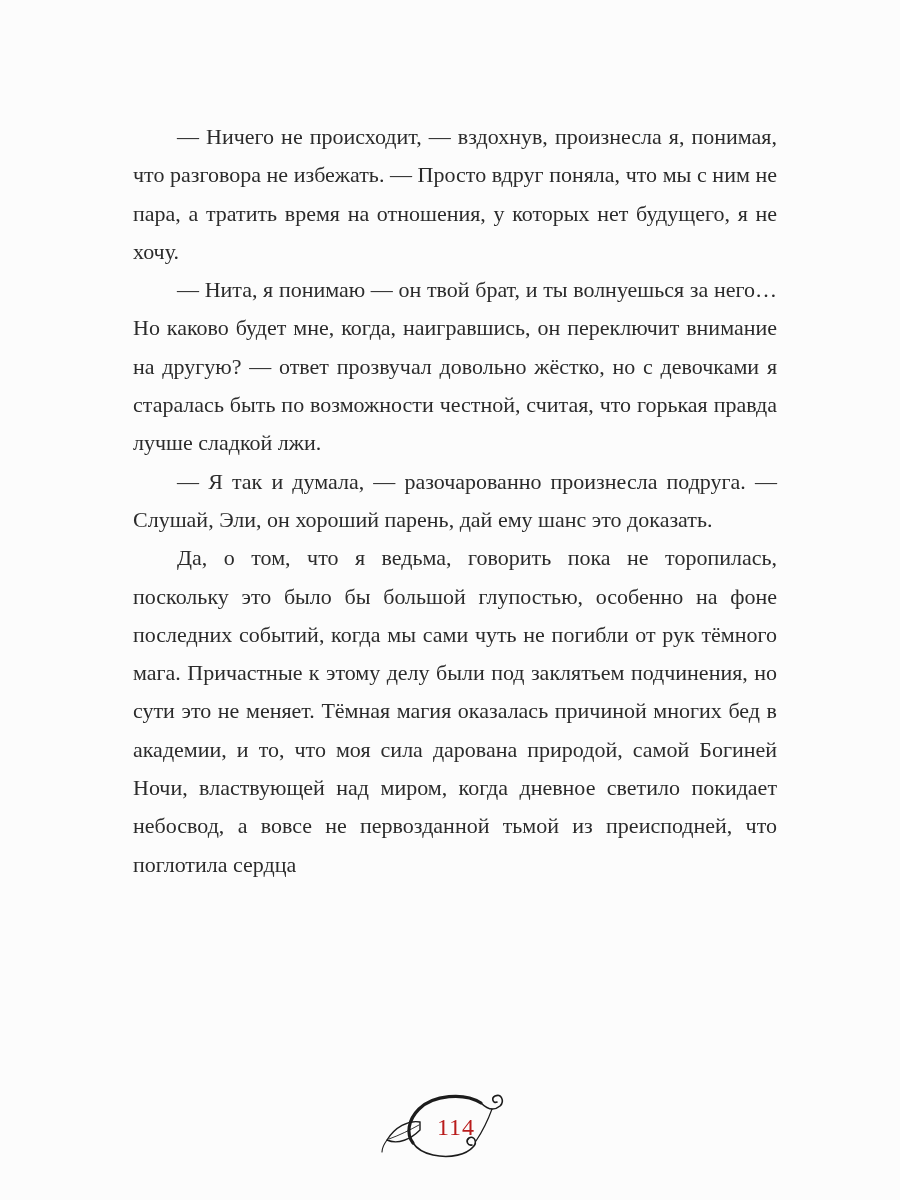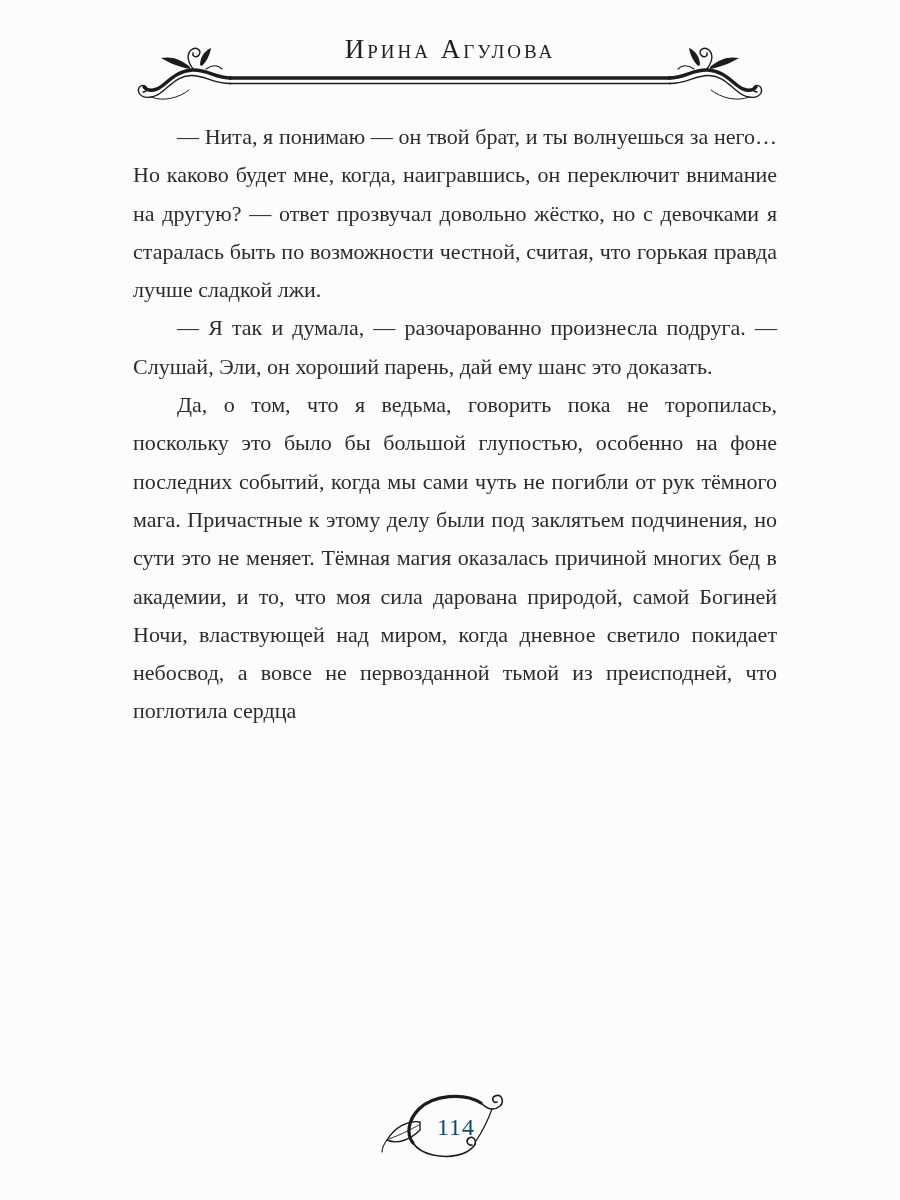--- a/index.html
+++ b/index.html
@@ -45,51 +45,31 @@
   .page-footer{
     position:absolute;
     left:378px;top:1090px;width:130px;height:75px;
   }
   .footer-ornament{position:absolute;left:0;top:0;width:130px;height:72px;}
   .pagenum{
     position:absolute;left:38px;top:24px;width:80px;
     text-align:center;
     font-size:24px;
     letter-spacing:1px;
-    color:#0c4a6e;
+    color:#b91c1c;
   }
 </style>
 </head>
 <body>
 
 <div class="page">
 
-  <header class="page-header">
-    <div class="author">Ирина Агулова</div>
-
-    <svg class="header-rule" viewBox="0 0 630 62" xmlns="http://www.w3.org/2000/svg" aria-hidden="true">
-
-      <line x1="94" y1="32" x2="536" y2="32" stroke="#1c1c1c" stroke-width="3.4"></line>
-      <line x1="94" y1="37.5" x2="536" y2="37.5" stroke="#1c1c1c" stroke-width="1.3"></line>
-
-      <g id="hfL" fill="none" stroke="#1c1c1c" stroke-linecap="round">
-        <path d="M96,32 C80,32 72,23 57,24 C43,25 36,33 27,40 C21,45 13,46 9,41" stroke-width="3.4"></path>
-        <path d="M96,37.5 C78,38 70,29 56,29.5 C43,30 37,38 28,45 C20,52 8,54 4,47 C2,42 6,38 10,40 C13,42 12,46 8,46" stroke-width="1.4"></path>
-        <path d="M16,51 C28,56 44,52 54,44" stroke-width="1"></path>
-        <path d="M59,24 C53,17 51,9 56,4 C61,0 67,4 64,9 C62,12 57,11 58,7" stroke-width="1.4"></path>
-        <path d="M55,21 C46,13 36,10 26,12 C34,17 45,21 55,23 Z" fill="#1c1c1c" stroke="none"></path>
-        <path d="M65,19 C65,12 69,5 76,2 C75,9 71,16 67,20 Z" fill="#1c1c1c" stroke="none"></path>
-        <path d="M71,23 C77,19 83,19 87,23" stroke-width="1.1"></path>
-      </g>
-
-      <use href="#hfL" transform="translate(630,0) scale(-1,1)"></use>
-    </svg>
-  </header>
 
   <main class="body-text">
+    <p>— Ничего не происходит, — вздохнув, произнесла я, понимая, что разговора не избежать. — Просто вдруг поняла, что мы с ним не пара, а тратить время на отношения, у которых нет будущего, я не хочу.</p>
     <p>— Нита, я понимаю — он твой брат, и ты волнуешься за него… Но каково будет мне, когда, наигравшись, он переключит внимание на другую? — ответ прозвучал довольно жёстко, но с девочками я старалась быть по возможности честной, считая, что горькая правда лучше сладкой лжи.</p>
     <p>— Я так и думала, — разочарованно произнесла подруга. — Слушай, Эли, он хороший парень, дай ему шанс это доказать.</p>
     <p>Да, о том, что я ведьма, говорить пока не торопилась, поскольку это было бы большой глупостью, особенно на фоне последних событий, когда мы сами чуть не погибли от рук тёмного мага. Причастные к этому делу были под заклятьем подчинения, но сути это не меняет. Тёмная магия оказалась причиной многих бед в академии, и то, что моя сила дарована природой, самой Богиней Ночи, властвующей над миром, когда дневное светило покидает небосвод, а вовсе не первозданной тьмой из преисподней, что поглотила сердца</p>
   </main>
 
   <footer class="page-footer">
     <svg class="footer-ornament" viewBox="0 0 130 72" xmlns="http://www.w3.org/2000/svg" aria-hidden="true">
       <g fill="none" stroke="#1c1c1c" stroke-linecap="round">
 
         <path d="M103,13 C86,2 55,5 41,19 C30,30 28,44 35,53" stroke-width="3.2"></path>

